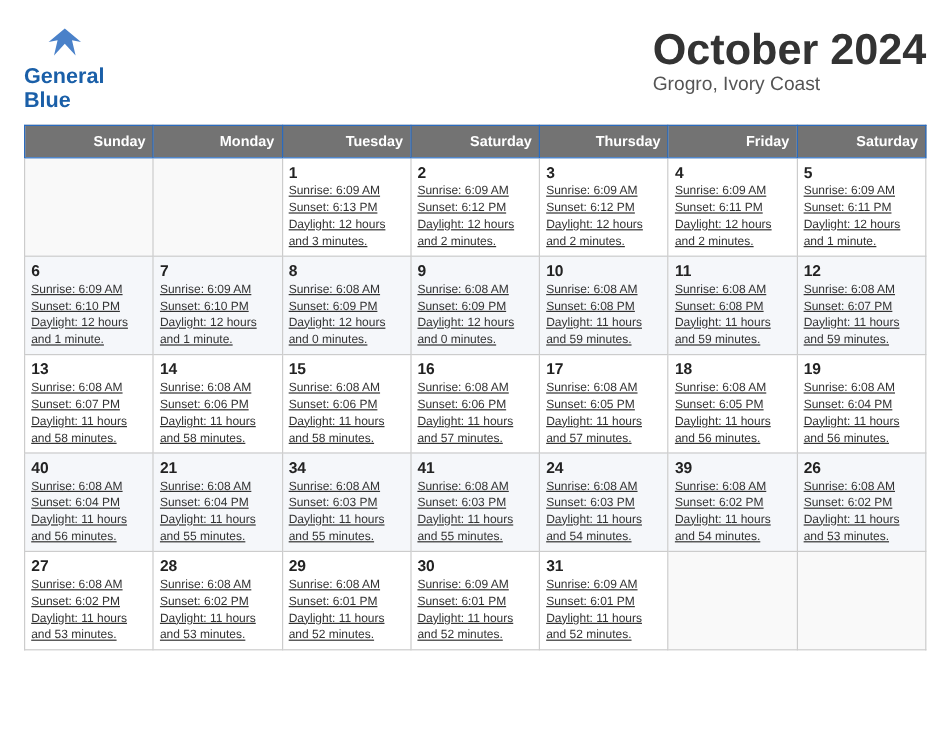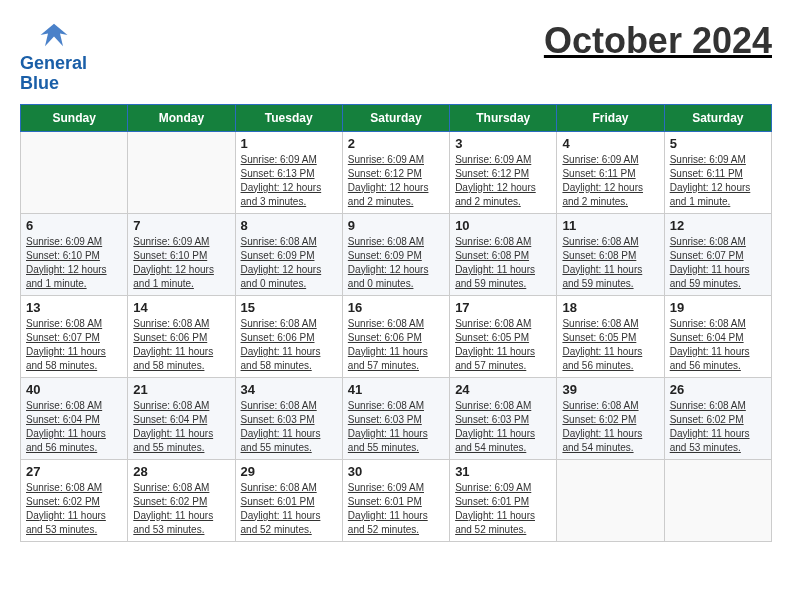--- a/index.html
+++ b/index.html
@@ -30,40 +30,39 @@
     }
     .logo-text span {
       color: #1a5fa8;
     }
     .logo-bird {
       width: 30px;
       height: 30px;
     }
     .title-block {
       text-align: left;
-      text-decoration: underline;
     }
     .month-title {
       font-size: 36px;
       font-weight: bold;
       color: #333;
     }
     .subtitle {
       font-size: 16px;
       color: #555;
     }
     table {
       width: 100%;
       border-collapse: collapse;
       font-size: 11px;
     }
     thead th {
-      background-color: #15803d;
+      background-color: #737373;
       color: #fff;
-      text-align: center;
+      text-align: right;
       padding: 6px 6px;
       font-size: 12px;
       font-weight: bold;
       border: 1px solid #2a6bbf;
     }
     tbody td {
       border: 1px solid #ccc;
       vertical-align: top;
       padding: 4px 5px;
       width: 107px;
@@ -98,20 +97,21 @@
     <svg class="logo-bird" viewBox="0 0 40 40">
       <polygon points="20,5 38,20 28,18 32,35 20,22 8,35 12,18 2,20" fill="#2a6bbf" opacity="0.85"></polygon>
     </svg>
     <div class="logo-text">
       <div><span>General</span></div>
       <div><span>Blue</span></div>
     </div>
   </div>
   <div class="title-block">
     <div class="month-title">October 2024</div>
+    <div class="subtitle">Grogro, Ivory Coast</div>
   </div>
 </div>
 
 <table>
   <thead>
     <tr id="header-row">
         <th>Sunday</th>
         <th>Monday</th>
         <th>Tuesday</th>
         <th>Saturday</th>

